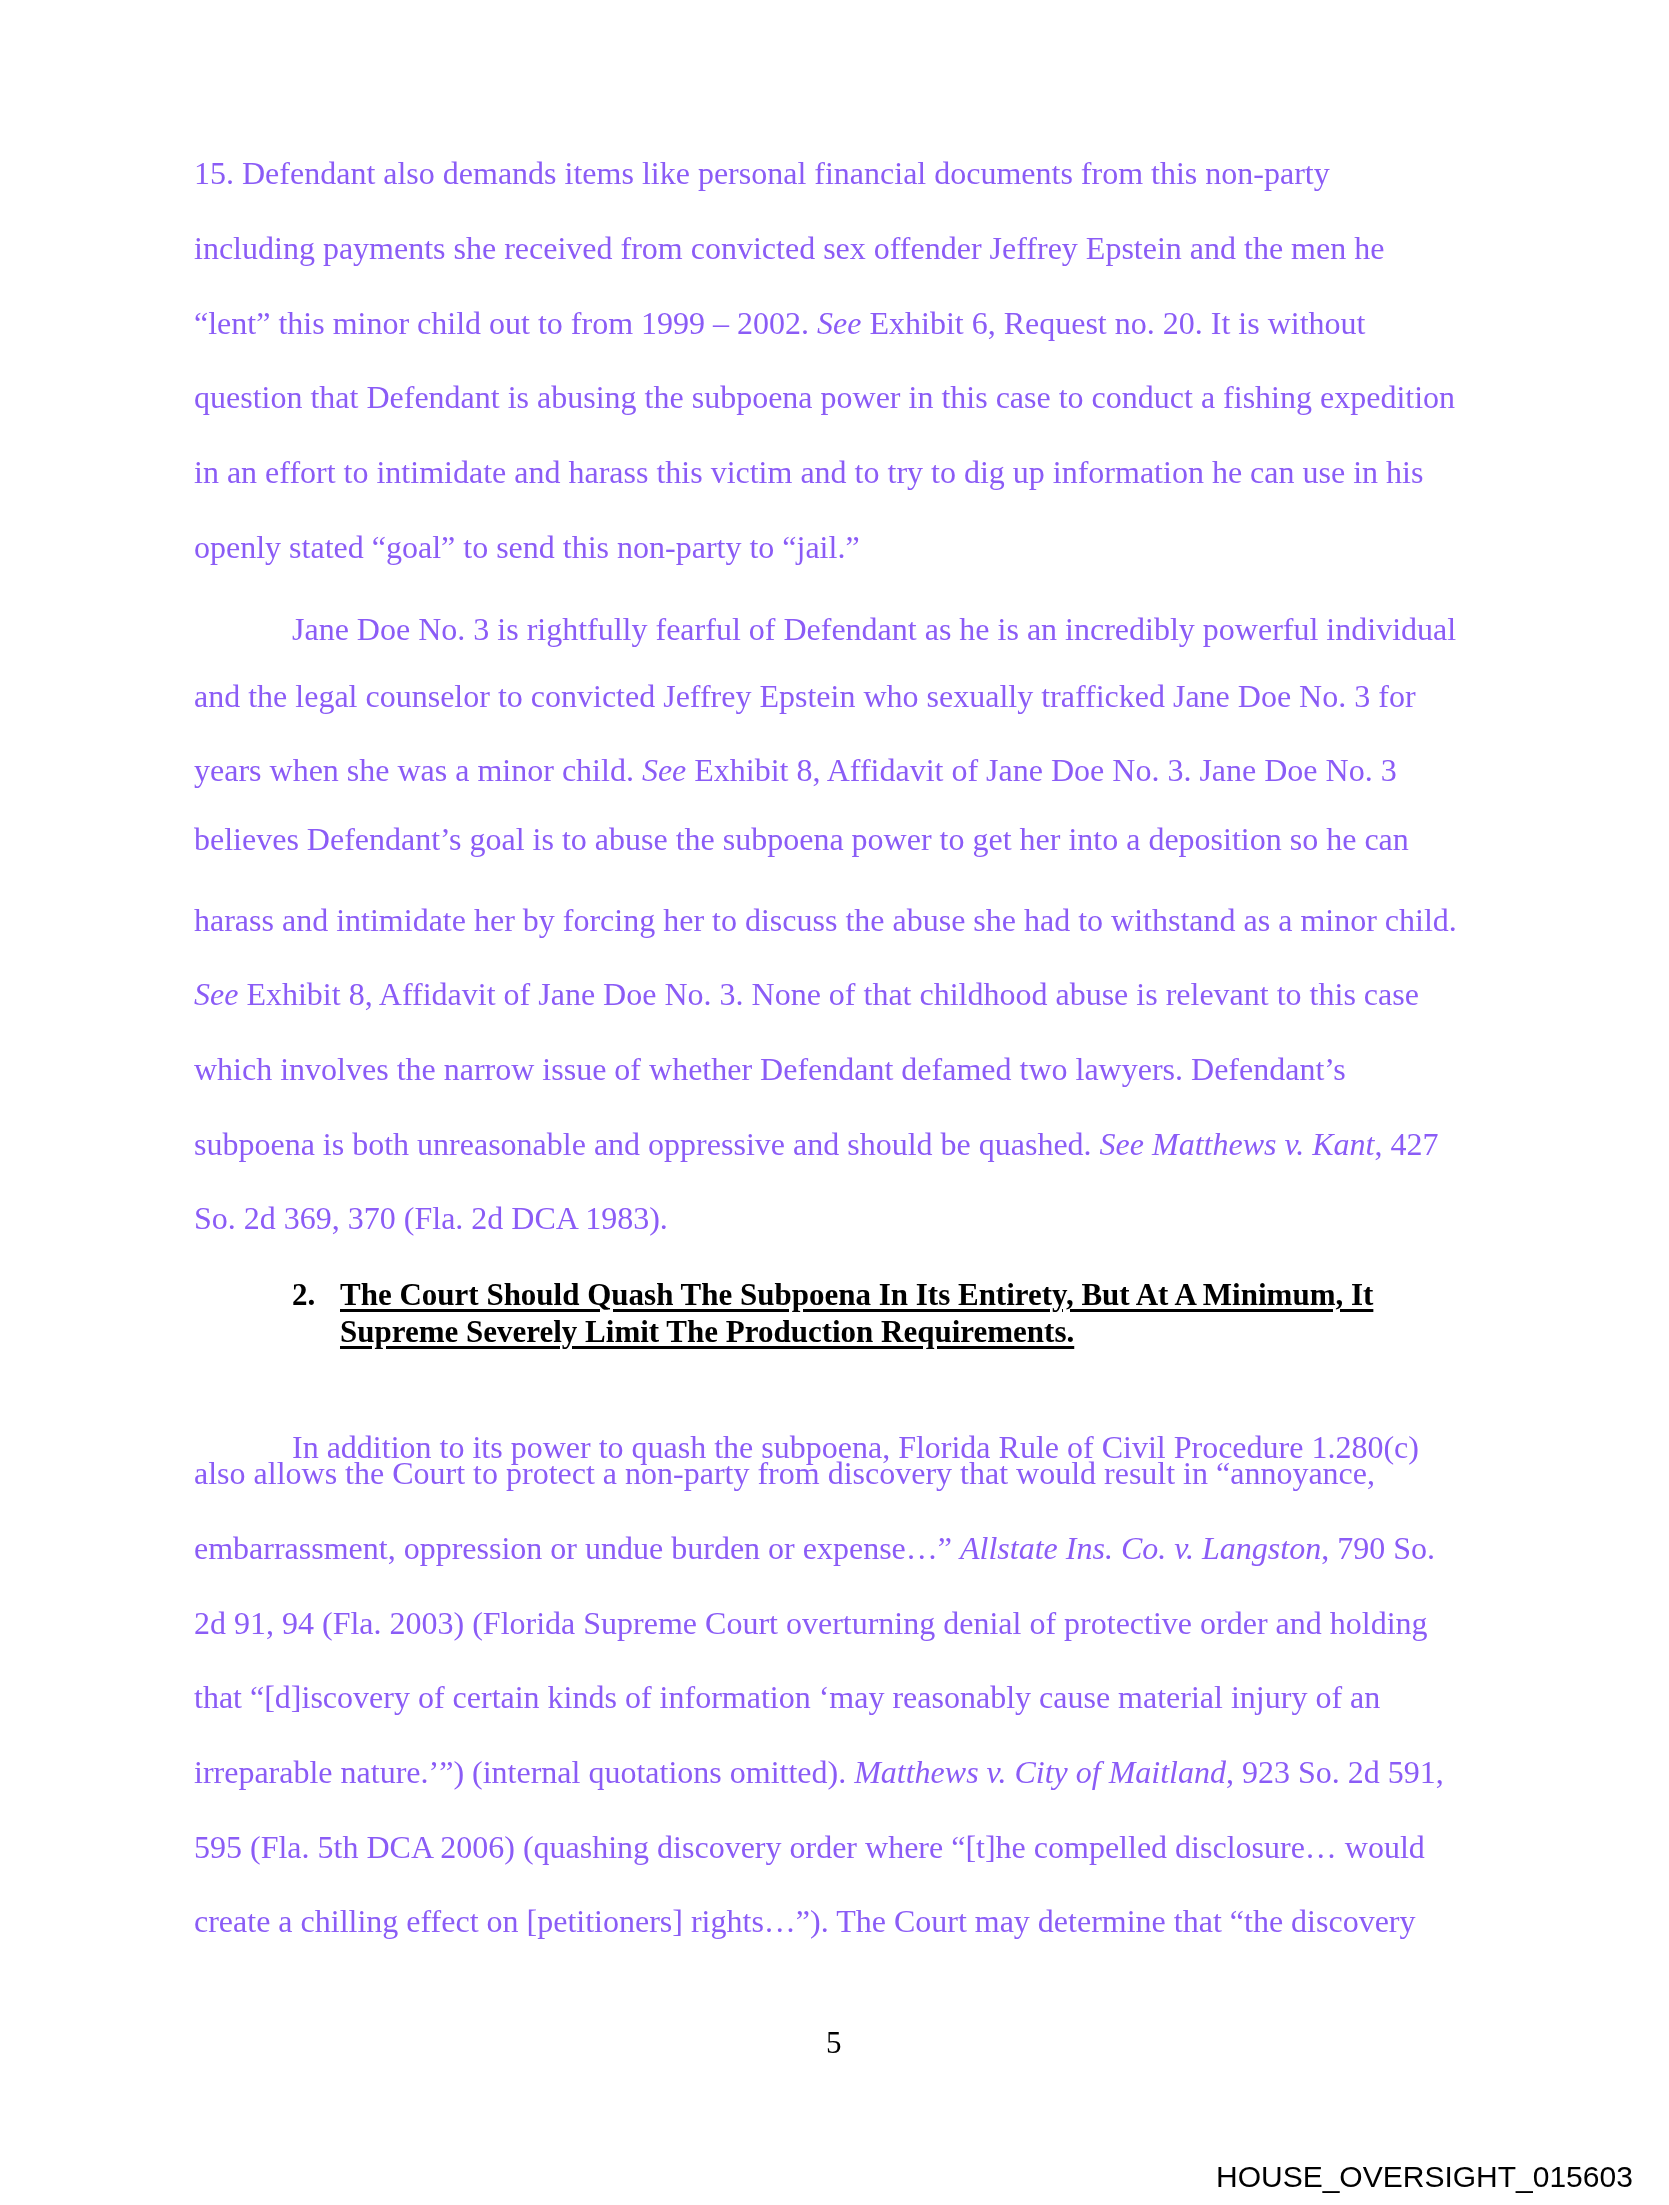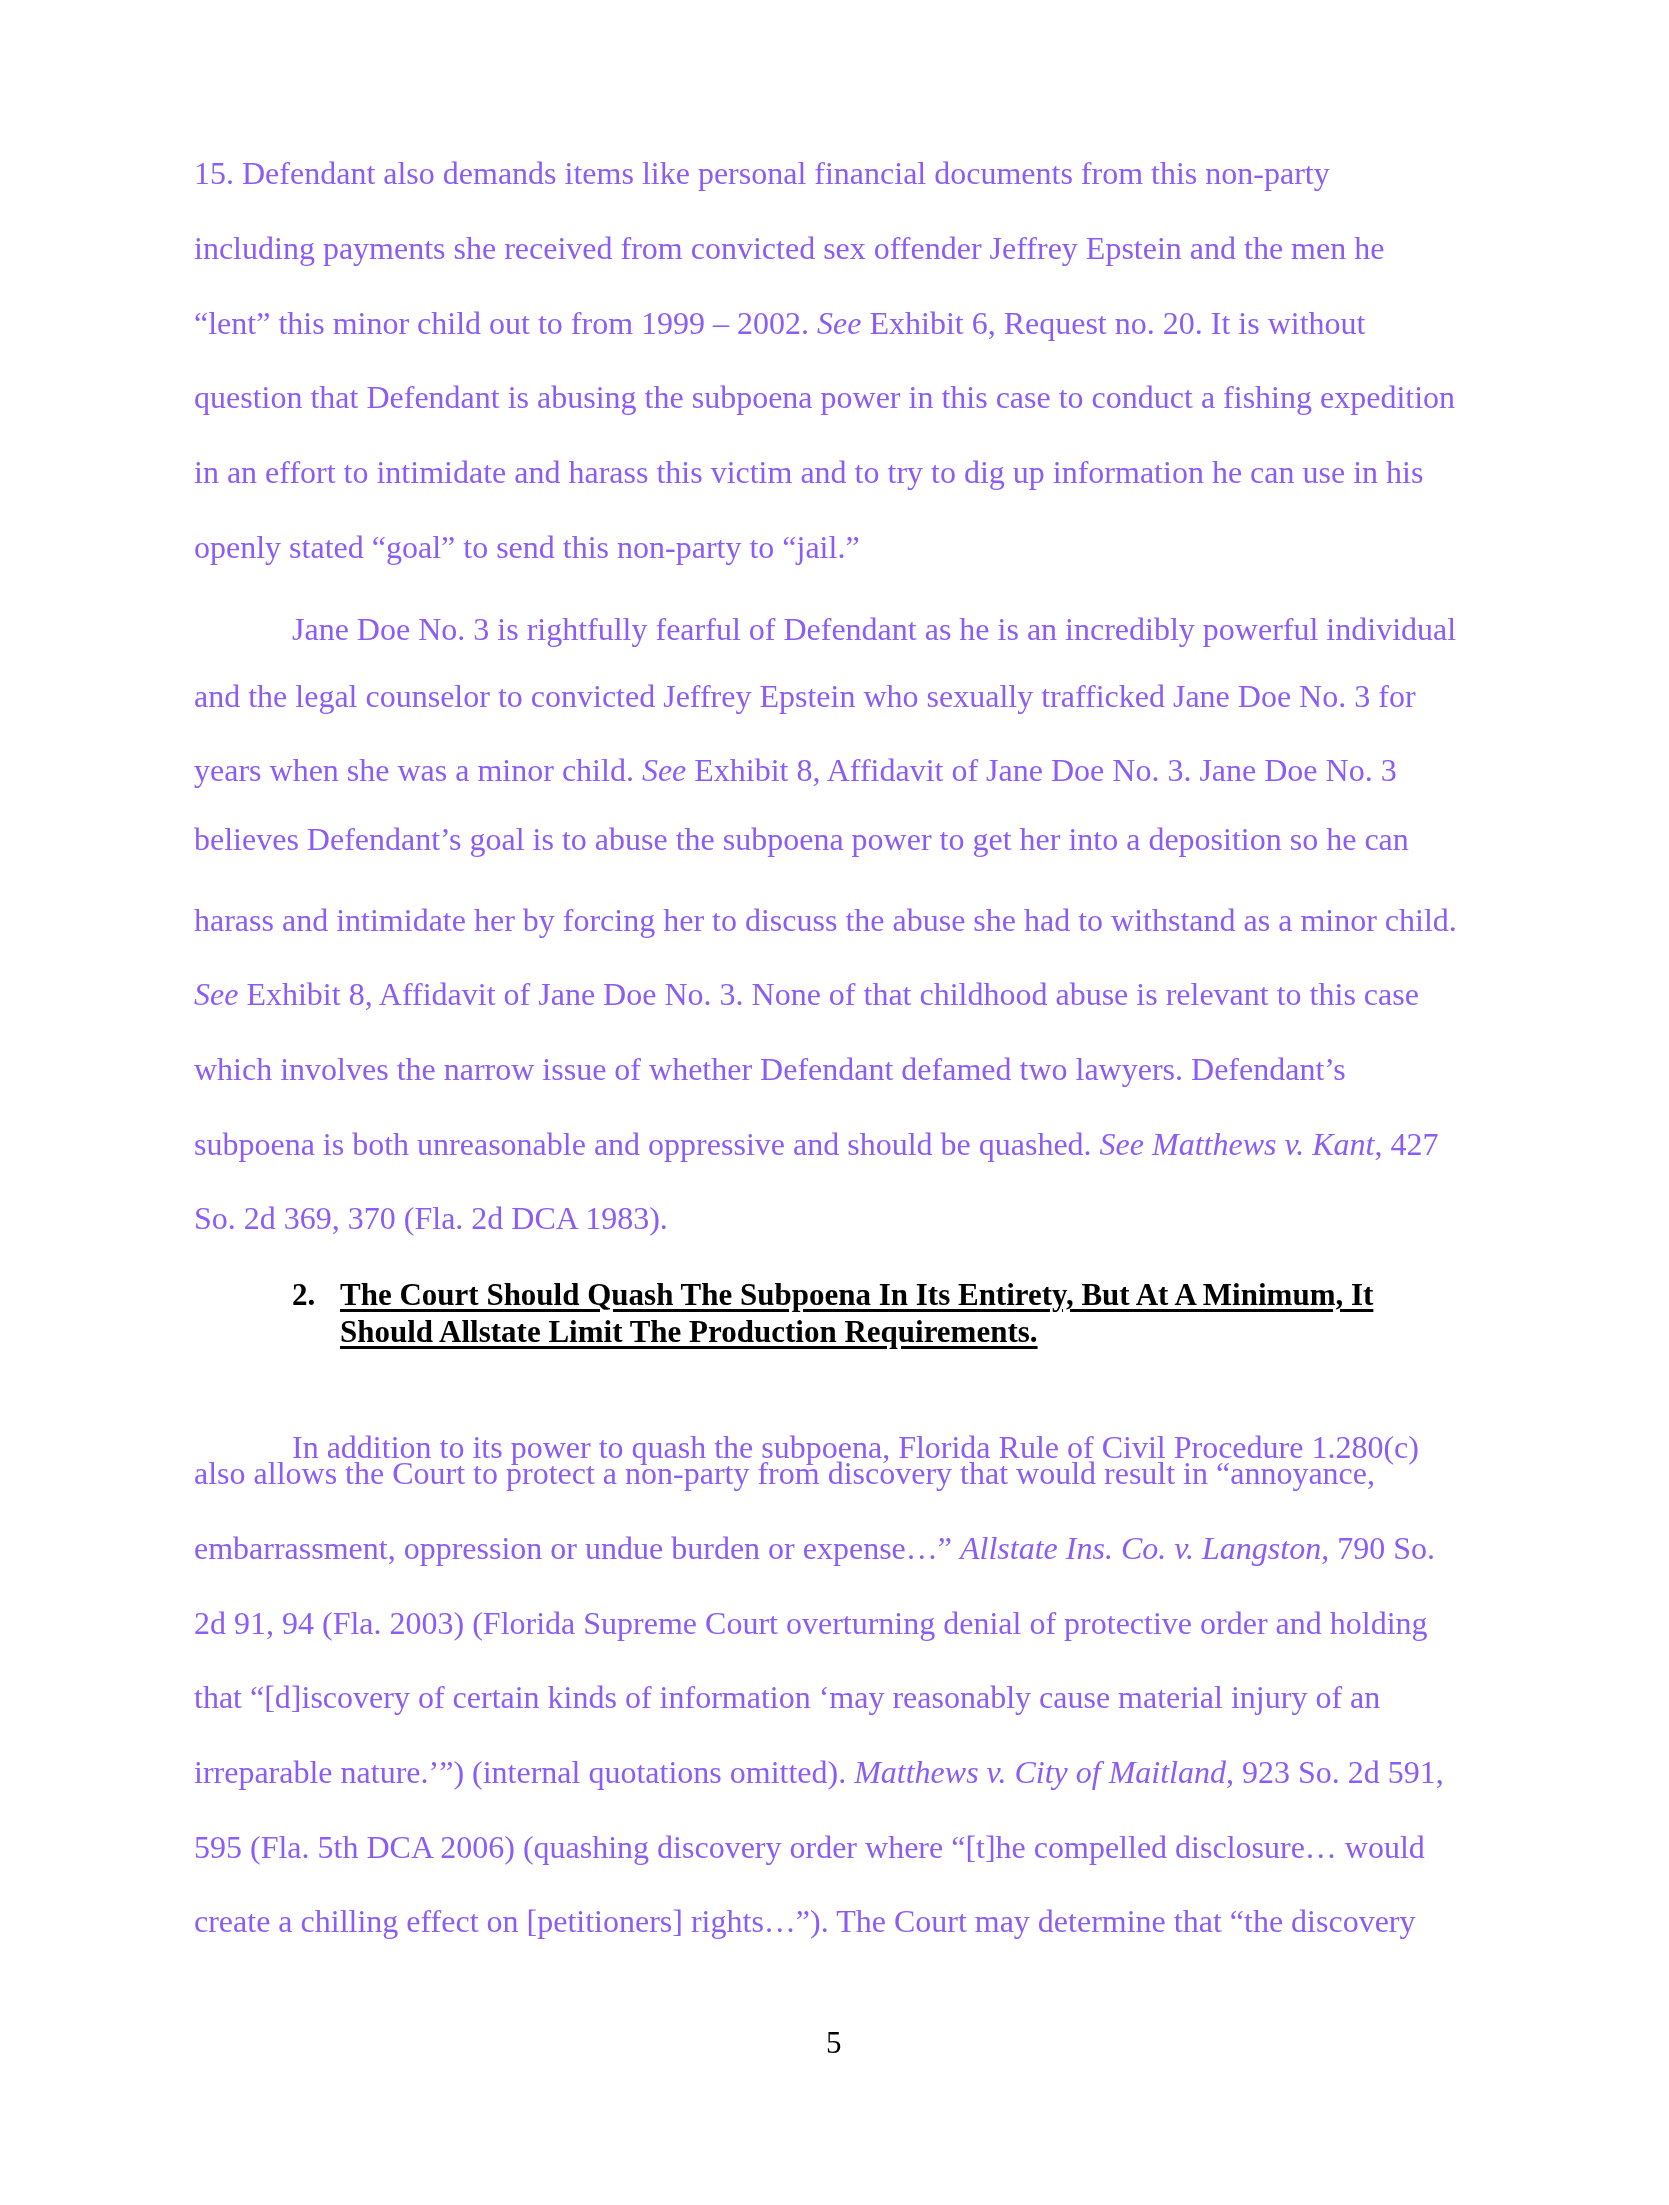--- a/index.html
+++ b/index.html
@@ -59,29 +59,30 @@
     <div class="line" style="top:901px">harass and intimidate her by forcing her to discuss the abuse she had to withstand as a minor child.</div>
     <div class="line" style="top:975px"><span></span><span class="i">See</span><span> Exhibit 8, Affidavit of Jane Doe No. 3.  None of that childhood abuse is relevant to this case</span></div>
     <div class="line" style="top:1050px">which involves the narrow issue of whether Defendant defamed two lawyers.  Defendant’s</div>
     <div class="line" style="top:1125px"><span>subpoena is both unreasonable and oppressive and should be quashed. </span><span class="i">See Matthews v. Kant</span><span>, 427</span></div>
     <div class="line" style="top:1199px">So. 2d 369, 370 (Fla. 2d DCA 1983).</div>
   </div>
 
   <div>
     <div class="heading" style="left:292px; top:1276px">2.</div>
     <div class="heading" style="left:340px; top:1276px"><span class="u">The Court Should Quash The Subpoena In Its Entirety, But At A Minimum, It</span></div>
-    <div class="heading" style="left:340px; top:1313px"><span class="u">Should Allstate Limit The Production Requirements.</span></div>
+    <div class="heading" style="left:340px; top:1313px"><span class="u">Supreme Severely Limit The Production Requirements.</span></div>
   </div>
 
   <div>
     <div class="line indent" style="top:1420px">In addition to its power to quash the subpoena, Florida Rule of Civil Procedure 1.280(c)</div>
     <div class="line" style="top:1454px">also allows the Court to protect a non-party from discovery that would result in “annoyance,</div>
     <div class="line" style="top:1529px"><span>embarrassment, oppression or undue burden or expense…”  </span><span class="i">Allstate Ins. Co. v. Langston</span><span>, 790 So.</span></div>
     <div class="line" style="top:1604px">2d 91, 94 (Fla. 2003) (Florida Supreme Court overturning denial of protective order and holding</div>
     <div class="line" style="top:1678px">that “[d]iscovery of certain kinds of information ‘may reasonably cause material injury of an</div>
     <div class="line" style="top:1753px"><span>irreparable nature.’”) (internal quotations omitted).  </span><span class="i">Matthews v. City of Maitland</span><span>, 923 So. 2d 591,</span></div>
     <div class="line" style="top:1828px">595 (Fla. 5th DCA 2006) (quashing discovery order where “[t]he compelled disclosure… would</div>
     <div class="line" style="top:1902px">create a chilling effect on [petitioners] rights…”).  The Court may determine that “the discovery</div>
   </div>
 
   <div class="page-number">5</div>
+  <div class="stamp">HOUSE_OVERSIGHT_015603</div>
 </div>
 
 
 </body></html>

